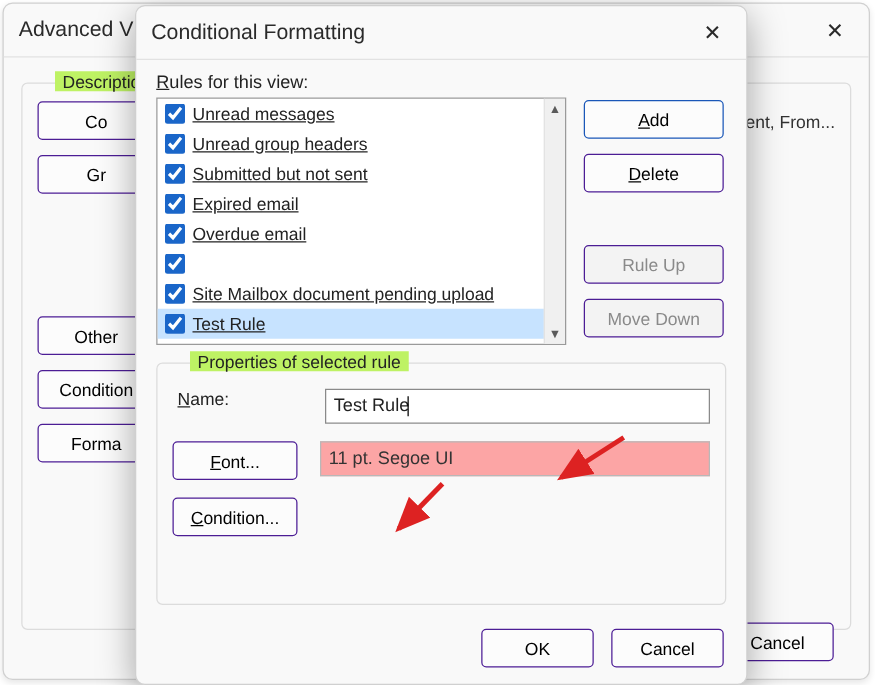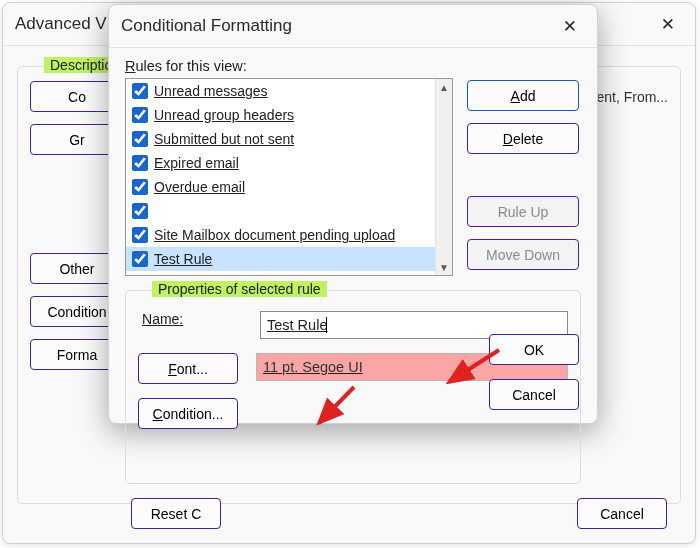--- a/index.html
+++ b/index.html
@@ -86,21 +86,21 @@
   }
   .btn:disabled { color:#8a8a8a; background:#f3f3f3; cursor:default;}
   .adv .footer {
     position: absolute;
     right: 16px; bottom: 14px;
     display: flex; gap: 12px;
   }
 
   
   .cond {
-    left: 108px; top: 4px; width: 490px; height: 420px;
+    left: 108px; top: 4px; width: 490px; height: 544px;
     z-index: 10;
     box-shadow: 0 8px 30px rgba(0,0,0,.35);
   }
   .cond .body {
     padding: 10px 16px 14px 16px;
     position: relative;
     height: calc(100% - 42px);
     box-sizing: border-box;
   }
   .label { font-size: 14.5px; }
@@ -160,21 +160,21 @@
     gap: 12px;
     padding-top: 2px;
   }
   .side-btns .btn { width: 112px; }
   .side-btns .btn.primary { border:1.5px solid #1a57b8;justify-content:center; }
   .side-btns .gap { height: 18px; }
 
   .props {
     margin-top: 14px;
   }
-  .props .fieldset { height: 160px; padding-top:20px;text-decoration:underline; }
+  .props .fieldset { height: 160px; padding-top:20px; }
   .props-row {
     display:flex; align-items:flex-start; gap: 10px;
     margin-bottom: 14px;
   }
   .props-label { width: 108px; padding-left: 4px; }
   .props-btncol { width: 108px; }
   .props-btncol .btn { width: 100px; }
   .text-input, .text-read {
     flex: 1;
     height: 28px;
@@ -190,21 +190,21 @@
     display:inline-block; width:1px; height:16px;
     background:#000; vertical-align:middle;
     animation: blink 1s step-start infinite;
     margin-left:-1px;
   }
   @keyframes blink { 50% { opacity: 0; } }
 
   .cond .footer {
     position: absolute;
     right: 18px; bottom: 14px;
-    display:flex; gap:14px;flex-direction:column;
+    display:flex; gap:14px;
   }
   .cond .footer .btn { width: 90px; }
 
   
   .arrow {
     position: absolute;
     pointer-events: none;
     z-index: 50;
   }
 </style>

